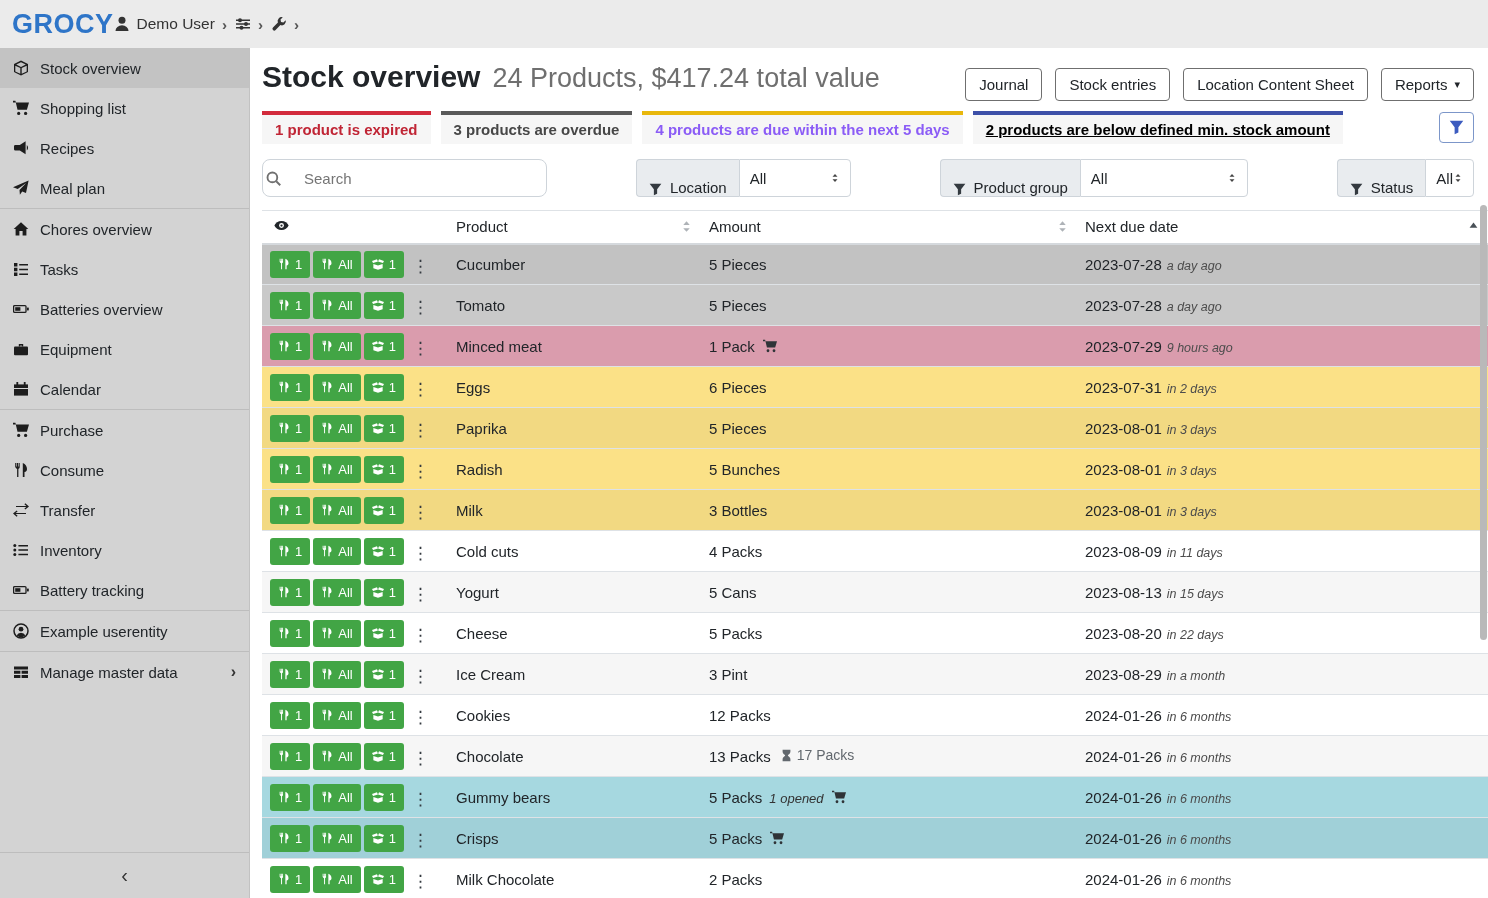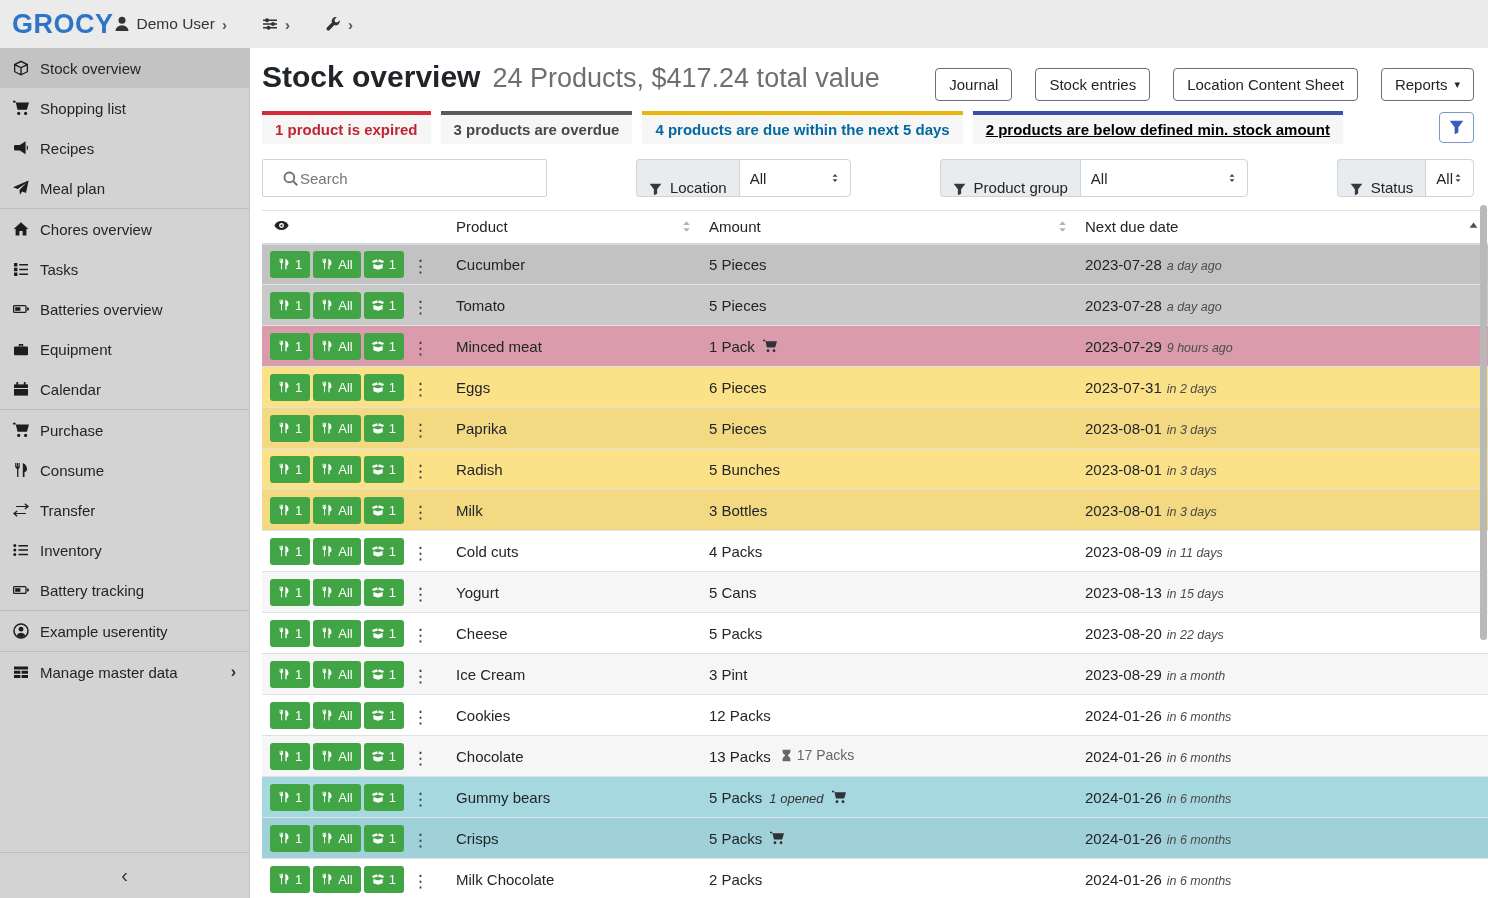--- a/index.html
+++ b/index.html
@@ -3,53 +3,53 @@
 <meta charset="utf-8">
 <style>
   *{box-sizing:border-box;margin:0;padding:0}
   html,body{width:1488px;height:898px;overflow:hidden;font-family:"Liberation Sans",sans-serif;color:#212529;background:#fff;font-size:15px}
   .icon{display:inline-flex;width:1em;height:1em;line-height:1;flex:none;align-items:center;justify-content:center}
   .icon svg{width:100%;height:100%;display:block}
 
   
   .topbar{position:fixed;top:0;left:0;right:0;height:48px;background:#ebebeb;display:flex;align-items:center;padding:0 20px 0 12px;z-index:20}
   .logo{color:var(--logo-blue,#2e75c8);font-weight:800;font-size:27px;letter-spacing:.5px;cursor:pointer}
-  .topbar-right{display:flex;align-items:center;gap:35px}
+  .topbar-right{display:flex;align-items:center;gap:8px}
   .top-item{display:flex;align-items:center;gap:7px;font-size:15.5px;color:#333;cursor:pointer}
   .top-item .icon{font-size:16px;color:#333}
   .chev{color:#555;font-size:15px;font-weight:700}
 
   
   .sidebar{position:fixed;top:48px;left:0;bottom:0;width:250px;background:#d3d3d3;display:flex;flex-direction:column;justify-content:space-between;border-right:1px solid #c2c2c2}
   .side-item{display:flex;align-items:center;gap:11px;height:40px;padding:0 13px;font-size:15px;cursor:pointer}
   .side-item.active{background:#c3c3c3}
   .side-item .icon{font-size:16px;color:#1d1d1d}
   .side-divider{height:1px;background:#bdbdbd}
   .side-chevron{margin-left:auto;color:#333;font-size:16px;font-weight:700}
   .collapse-bar{height:46px;border-top:1px solid #bdbdbd;display:flex;align-items:center;justify-content:center;font-size:20px;color:#333;cursor:pointer}
 
   
   .main{position:absolute;top:48px;left:250px;right:0;bottom:0;background:#fff;padding:8px 0 0 12px;overflow:hidden}
   .page-head{display:flex;justify-content:space-between;align-items:flex-start;padding-right:14px}
   .title-wrap{display:flex;align-items:baseline;gap:12px;margin-top:4px}
   .page-title{font-size:30px;font-weight:600;color:#212529}
   .page-subtitle{font-size:27px;font-weight:400;color:#6f6f6f}
-  .actions{display:flex;gap:23px;margin-top:12px}
+  .actions{display:flex;gap:13px;margin-top:12px}
   .btn-outline{display:inline-flex;align-items:center;gap:7px;background:#fff;border:1px solid #6f6f6f;border-radius:4px;padding:7px 13px;font-size:15px;color:#212529;cursor:pointer;font-family:inherit}
   .btn-outline .caret{font-size:11px;width:auto;height:auto}
 
   
   .banner-row{display:flex;gap:10px;margin-top:10px;align-items:stretch;padding-right:14px}
   .banner{border-top:4px solid;background:#f6f6f6;padding:6px 13px;font-size:15px;font-weight:700;display:flex;align-items:center;cursor:pointer}
   .filter-toggle{margin-left:auto;align-self:center;width:35px;height:31px;border:1px solid #7c96c9;border-radius:4px;background:#fff;display:flex;align-items:center;justify-content:center;cursor:pointer}
   .filter-toggle .icon{font-size:15px;color:#3c5bbf}
 
   
   .filter-row{display:flex;align-items:center;margin-top:15px;padding-right:14px}
-  .search-group{display:flex;align-items:center;gap:2px;border:1px solid #ced4da;border-radius:2px;height:38px;width:285px;padding:0 20px;background:#fff}
+  .search-group{display:flex;align-items:center;gap:23px;border:1px solid #ced4da;border-radius:8px;height:38px;width:285px;padding:0 3px;background:#fff}
   .search-group .icon{font-size:15px;color:#707070}
   .search-input{border:none;outline:none;flex:1;font-size:15px;font-family:inherit;color:#212529;background:transparent}
   .search-input::placeholder{color:#757575}
   .filter-group{display:flex;height:38px;margin-left:auto}
   .filter-label{display:flex;align-items:flex-end;gap:8px;background:#e9ecef;border:1px solid #ced4da;border-right:none;border-radius:4px 0 0 4px;padding:0 12px;font-size:15px;color:#212529}
   .filter-label .icon{font-size:13px;color:#343a40}
   .filter-select{display:flex;align-items:center;justify-content:space-between;border:1px solid #ced4da;border-radius:0 4px 4px 0;background:#fff;padding:0 10px;font-size:15px;cursor:pointer}
   .filter-select .icon{font-size:10px;color:#444}
   .filter-group:nth-of-type(1) .filter-select{width:158px}
   .filter-group:nth-of-type(2) .filter-select{width:112px}
@@ -304,21 +304,21 @@
       </div>
   </div>
 
   <div class="banner-row" id="banners">
       <div class="banner" style="border-top-color: rgb(210, 43, 60); color: rgb(192, 37, 53);">
         <span>1 product is expired</span>
       </div>
       <div class="banner" style="border-top-color: rgb(90, 90, 90); color: rgb(71, 71, 71);">
         <span>3 products are overdue</span>
       </div>
-      <div class="banner" style="border-top-color: rgb(232, 183, 12); color: #0369a1;">
+      <div class="banner" style="border-top-color: rgb(232, 183, 12); color: #8b5cf6;">
         <span>4 products are due within the next 5 days</span>
       </div>
       <div class="banner" style="border-top-color: rgb(61, 80, 168); color: #000000; text-decoration: underline;">
         <span>2 products are below defined min. stock amount</span>
       </div>
       <div class="filter-toggle">
         <span class="icon ">
           <svg viewBox="0 0 16 16" fill="currentColor">
             <path d="M.8.8h14.4L10 7.6v5.6l-4 2V7.6z"></path>
           </svg>

